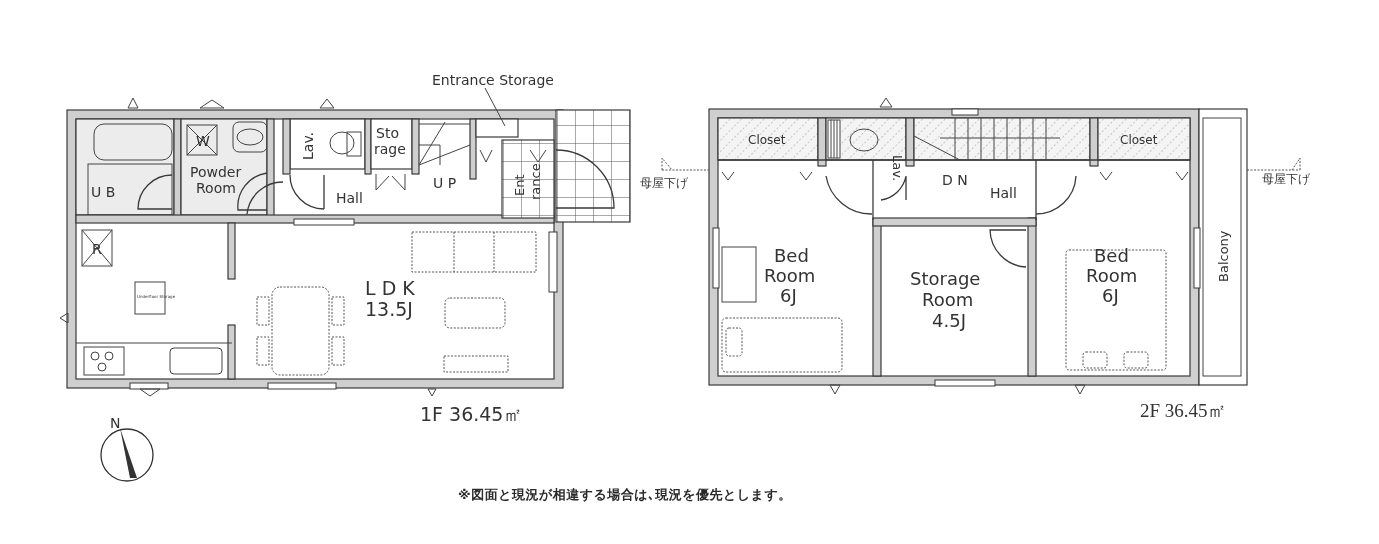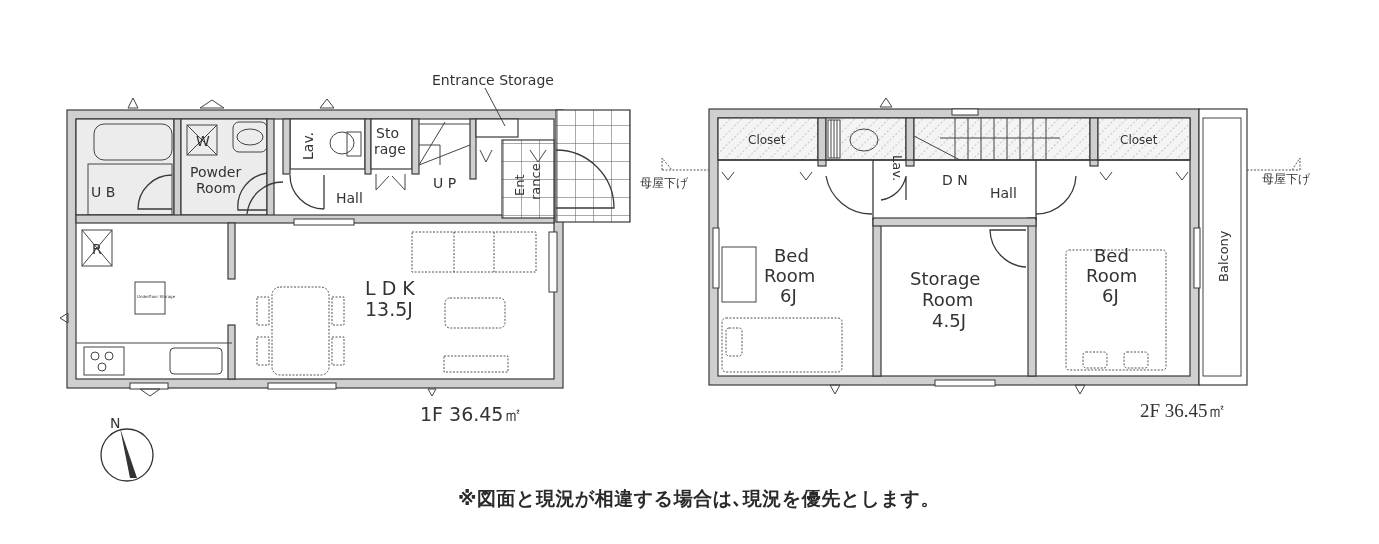--- a/index.html
+++ b/index.html
@@ -11,21 +11,21 @@
   .dash { fill: none; stroke: #555; stroke-width: 1; stroke-dasharray: 2 1.5; }
   .wet { fill: #ececec; stroke: #3a3a3a; stroke-width: 1.2; }
   .hatch { fill: url(#hatch); stroke: #3a3a3a; stroke-width: 1.2; }
   .tile { fill: url(#tile); stroke: #3a3a3a; stroke-width: 1.2; }
   .room { fill: #ffffff; stroke: #3a3a3a; stroke-width: 1.2; }
   .lbl { font-family: "DejaVu Sans", sans-serif; fill: #333; }
   .lbl-sm { font-size: 13px; }
   .lbl-md { font-size: 14px; }
   .lbl-lg { font-size: 19px; }
   .lbl-xl { font-size: 18px; }
-  .note { position: absolute; left: 458px; top: 486px; font-size: 19px; font-weight: bold; color: #2a2a2a; letter-spacing: 0.5px; font-family: "DejaVu Sans", sans-serif; }
+  .note { position: absolute; left: 458px; top: 486px; font-size: 13px; font-weight: bold; color: #2a2a2a; letter-spacing: 0.5px; font-family: "DejaVu Sans", sans-serif; }
   .area { position: absolute; font-size: 19px; color: #333; font-family: "DejaVu Sans", sans-serif; }
 </style>
 </head>
 <body>
 
 <svg width="1379" height="544" viewBox="0 0 1379 544" xmlns="http://www.w3.org/2000/svg">
   <defs>
     <pattern id="hatch" width="8" height="8" patternUnits="userSpaceOnUse" patternTransform="rotate(45)">
       <rect width="8" height="8" fill="#f4f4f4"></rect>
       <line x1="0" y1="0" x2="0" y2="8" stroke="#999" stroke-width="1" stroke-dasharray="2 2"></line>

